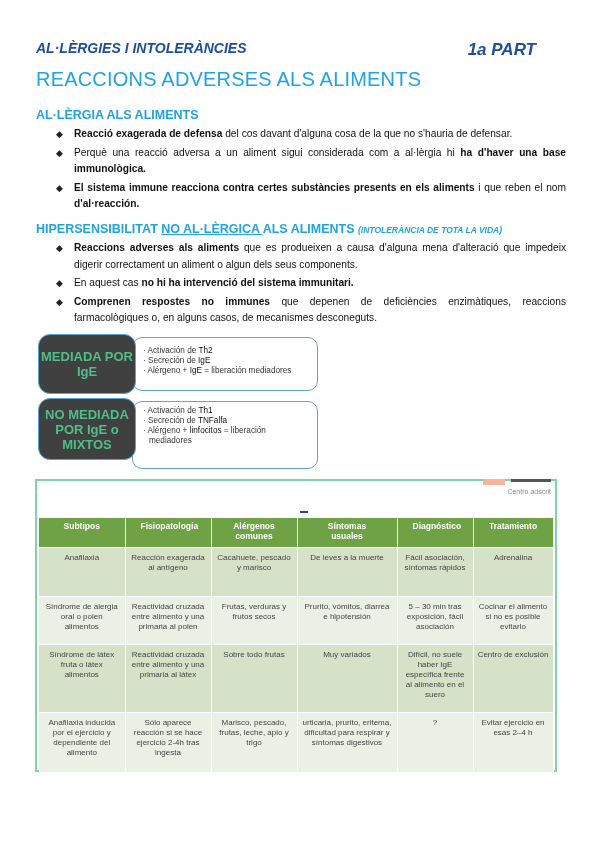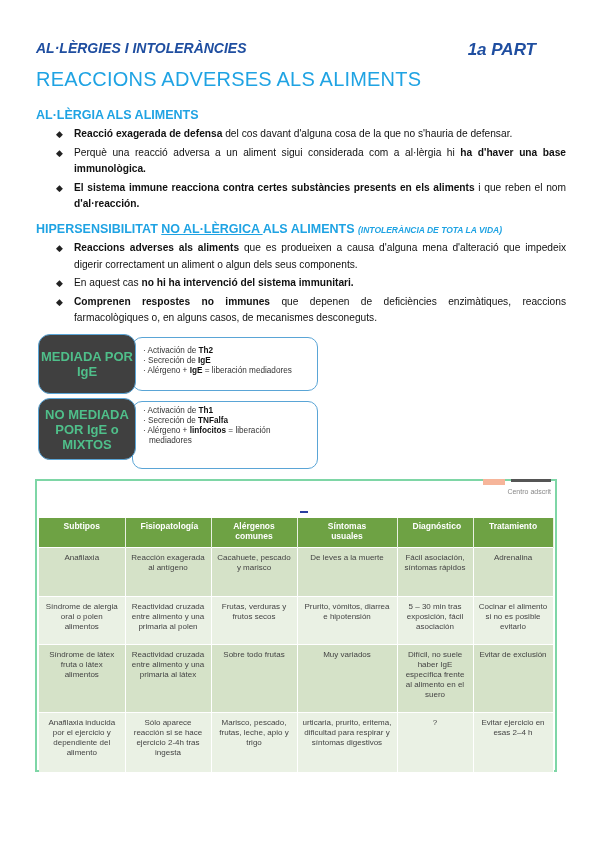--- a/index.html
+++ b/index.html
@@ -17,21 +17,21 @@
     .section-title .note { font-size: 8.5px; font-style: italic; color: #1fa3e3; font-weight: bold; }
 
     .bullets { position: absolute; left: 56px; width: 510px; list-style: none; }
     .bullets li { position: relative; padding-left: 18px; font-size: 10.2px; line-height: 16.5px; margin-bottom: 2px; text-align: justify; }
     .bullets li .dot { position: absolute; left: 0; top: 0; font-size: 9px; color: #222; }
     .bullets li b { font-weight: bold; }
 
     .ige-box { position: absolute; left: 38px; width: 280px; }
     .ige-label { position: absolute; left: 0; top: 0; width: 98px; border: 1px solid #5aa5d6; border-radius: 12px; background: #404040; display: flex; align-items: center; justify-content: center; text-align: center; color: #4fbf8a; font-weight: bold; font-size: 13px; line-height: 15px; z-index: 2; }
     .ige-detail { position: absolute; left: 94px; top: 3px; right: 0; border: 1px solid #5aa5d6; border-radius: 10px; padding: 4px 8px 4px 10px; font-size: 8.2px; line-height: 10px; color: #333; }
-    .ige-detail div b { font-weight: bold; color: #111; margin-top: 48px; }
+    .ige-detail div b { font-weight: normal; color: #111; margin-top: 48px; }
 
     .table-frame { position: absolute; left: 35px; top: 479px; width: 522px; height: 293px; border: 2px solid #7ed6a6; background: #fff; }
     .table-title { position: absolute; left: 14px; top: 4px; font-size: 24px; font-weight: bold; color: #6a2f99; letter-spacing: 0.5px; }
     .logo-strip { position: absolute; right: 2px; top: -2px; width: 70px; height: 8px; }
     .logo-strip .orange { position: absolute; left: 0; top: 0; width: 22px; height: 6px; background: #f6b59a; }
     .logo-strip .dark { position: absolute; left: 28px; top: 0; width: 40px; height: 3px; background: #555; }
     .logo-caption { position: absolute; right: 4px; top: 7px; font-size: 7px; color: #888; }
     .title-caret { position: absolute; left: 263px; top: 30px; width: 8px; height: 2px; background: #2a3fa0; }
 
     table.ige-table { position: absolute; left: 2px; top: 37px; width: 514px; border-collapse: collapse; table-layout: fixed; }
@@ -145,21 +145,21 @@
         <td>Prurito, vómitos, diarrea e hipotensión</td>
         <td>5 – 30 min tras exposición, fácil asociación</td>
         <td>Cocinar el alimento si no es posible evitarlo</td>
       </tr>
       <tr class="odd" style="height:68px;">
         <td>Síndrome de látex fruta o látex alimentos</td>
         <td>Reactividad cruzada entre alimento y una primaria al látex</td>
         <td>Sobre todo frutas</td>
         <td>Muy variados</td>
         <td>Difícil, no suele haber IgE específica frente al alimento en el suero</td>
-        <td>Evitar de exclusión</td>
+        <td>Centro de exclusión</td>
       </tr>
       <tr class="even" style="height:60px;">
         <td>Anafilaxia inducida por el ejercicio y dependiente del alimento</td>
         <td>Sólo aparece reacción si se hace ejercicio 2-4h tras ingesta</td>
         <td>Marisco, pescado, frutas, leche, apio y trigo</td>
         <td>urticaria, prurito, eritema, dificultad para respirar y síntomas digestivos</td>
         <td>?</td>
         <td>Evitar ejercicio en esas 2–4 h</td>
       </tr>
     </tbody>

